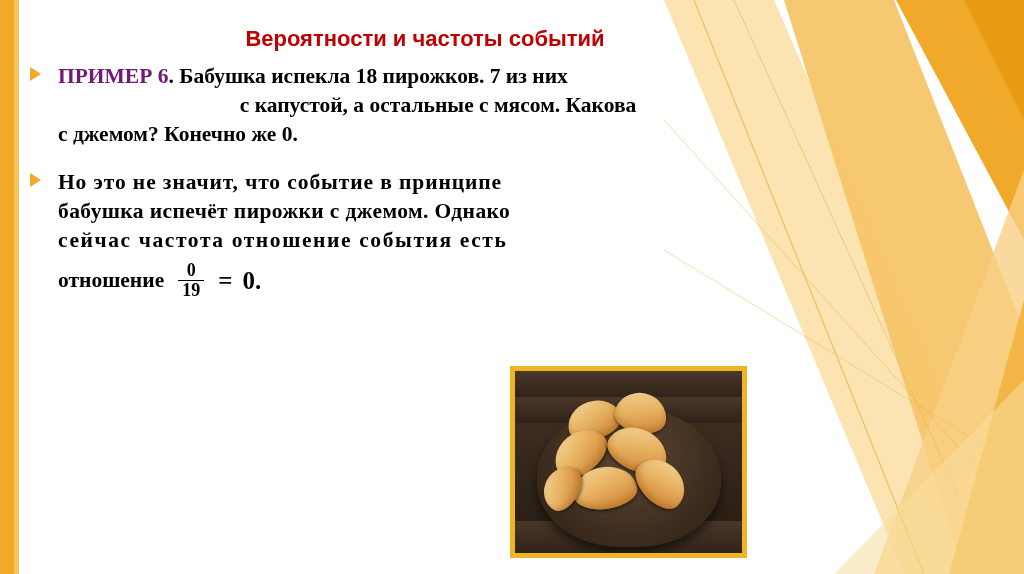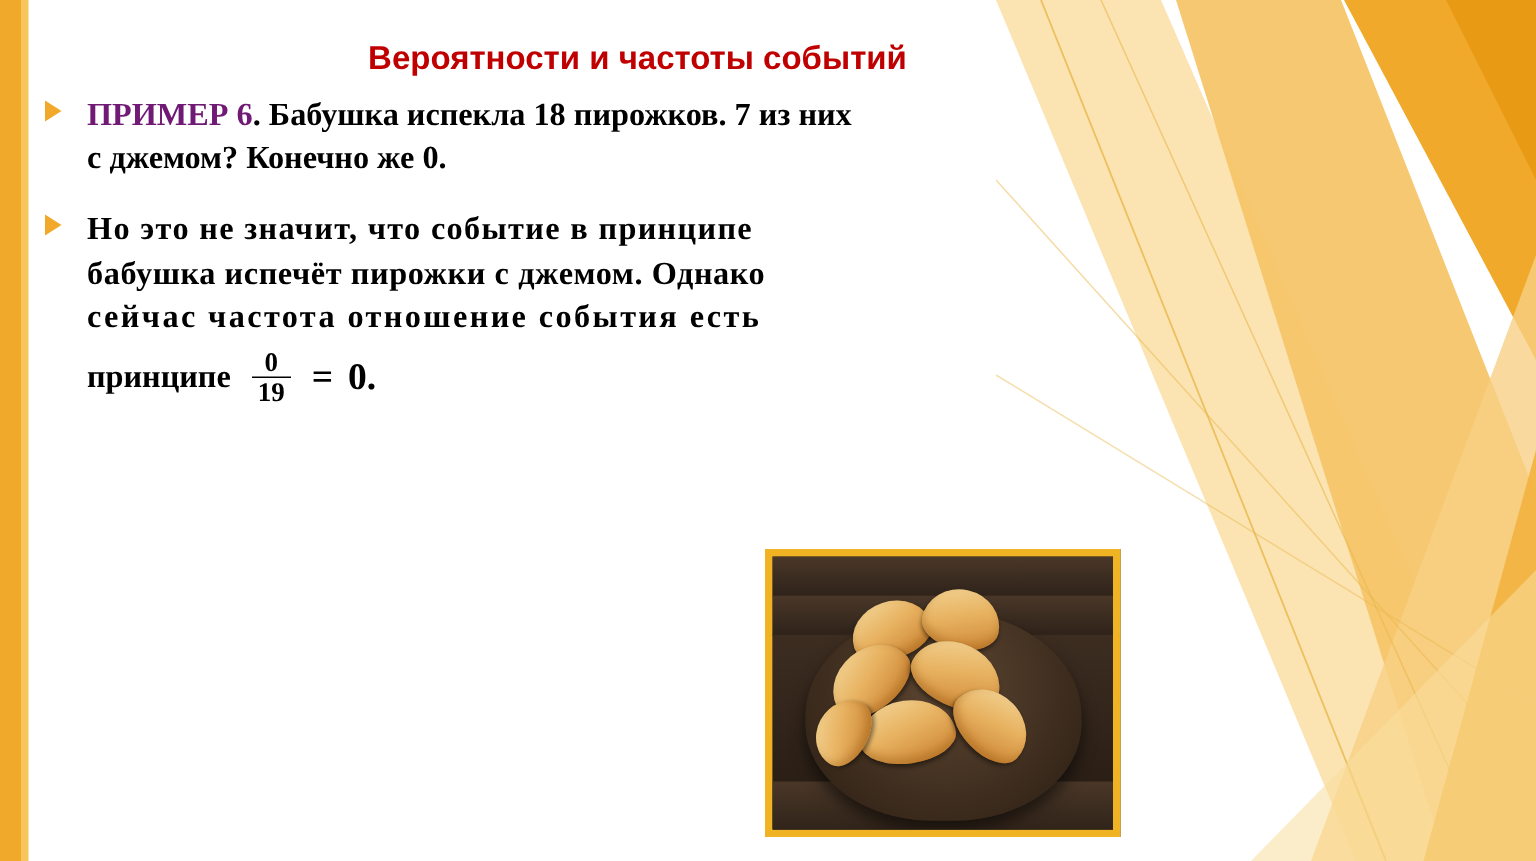--- a/index.html
+++ b/index.html
@@ -194,32 +194,36 @@
     </svg>
   </div>
 
   <div class="title">Вероятности и частоты событий</div>
 
   <div class="content">
 
     <div class="para">
       <span class="bullet"></span>
       <span class="line"><span class="example-label">ПРИМЕР 6</span><span>. Бабушка испекла 18 пирожков. 7 из них</span></span>
+      <span class="line just">
+          <span></span>
+          <span style="margin:0 auto;">с капустой, а остальные с мясом. Какова</span>
+        </span>
       <span class="line">с джемом? Конечно же 0.</span>
     </div>
 
     <div class="para para-2">
       <span class="bullet"></span>
       <span class="line" style="letter-spacing:0.9px;">Но это не значит, что событие в принципе</span>
       <span class="line" style="letter-spacing:0.4px;">бабушка испечёт пирожки с джемом. Однако</span>
       <span class="line" style="letter-spacing:1.6px;">сейчас частота отношение события есть</span>
     </div>
 
     <div class="frac-row">
-      <span>принципе</span>
+      <span>отношение</span>
       <span class="frac">
         <span class="num">0</span>
         <span class="den">19</span>
       </span>
       <span class="eq">=</span>
       <span class="eq">0.</span>
     </div>
 
   </div>
 

